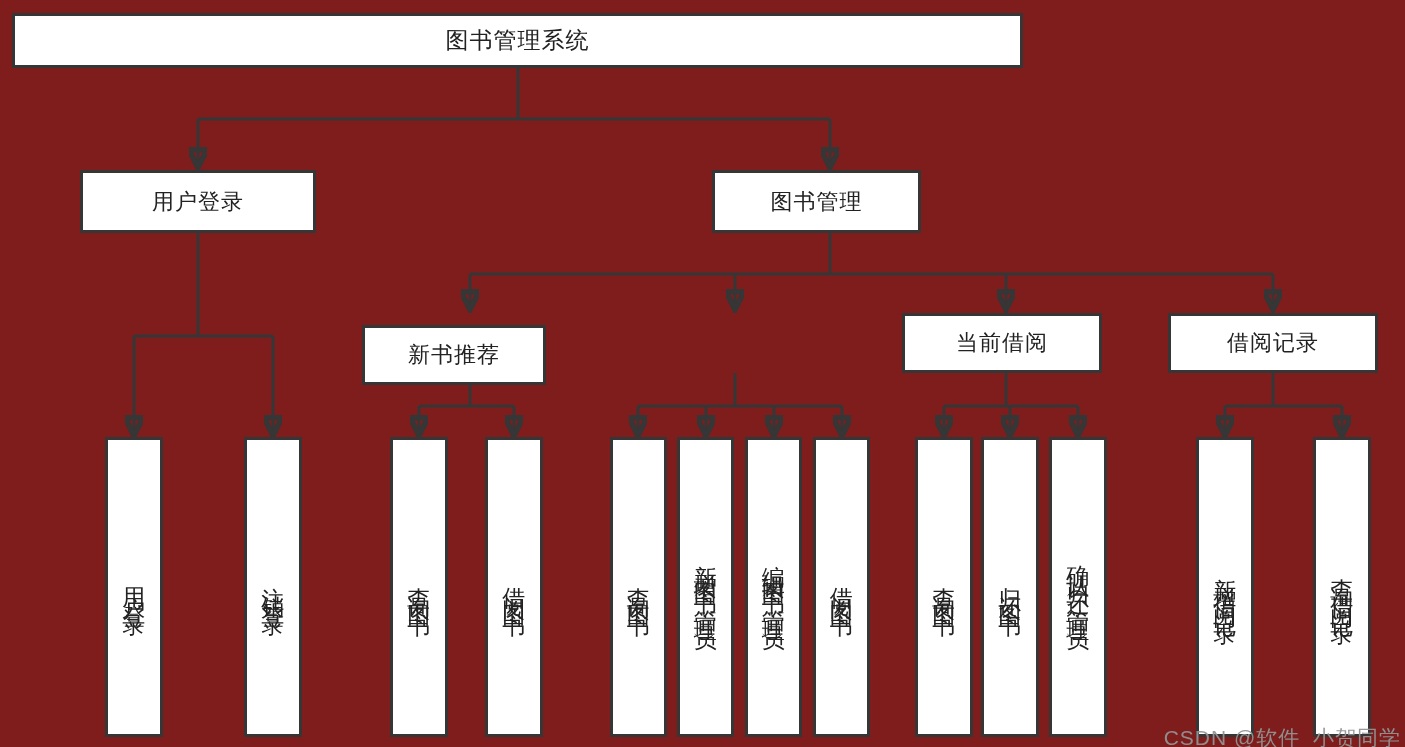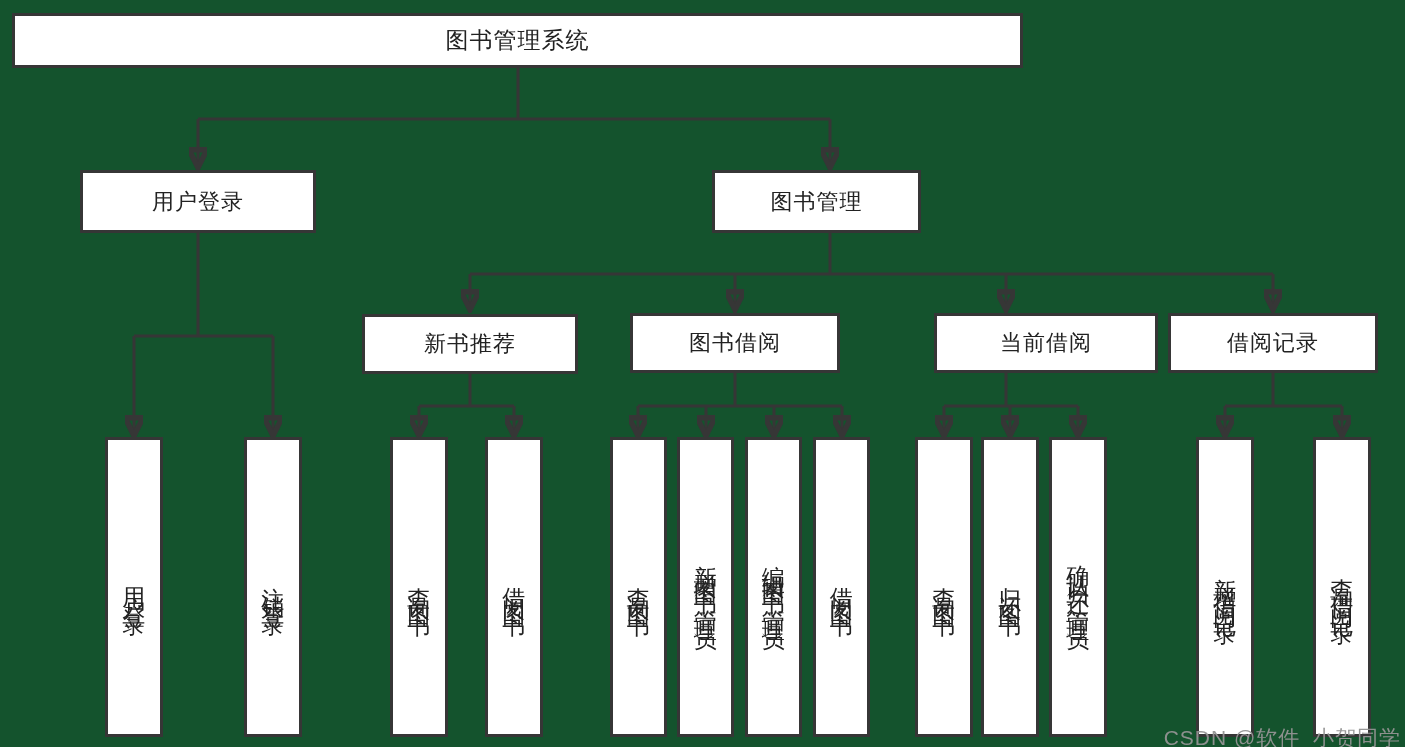--- a/index.html
+++ b/index.html
@@ -1,19 +1,19 @@
 <!DOCTYPE html>
 <html><head>
 <meta charset="utf-8">
 <style>
   html,body{margin:0;padding:0;background:#ffffff;}
   .canvas{
     position:relative;
     width:1405px;height:747px;
-    background:#14532d;
+    background:#7f1d1d;
     font-family:"Liberation Sans","DejaVu Sans",sans-serif;
     color:#222222;
     overflow:hidden;
   }
   .wires{position:absolute;left:0;top:0;}
   .wires path{stroke:#363636;stroke-width:3;fill:none;}
   .box{
     position:absolute;box-sizing:border-box;
     border:3px solid #363636;background:#ffffff;
     display:flex;align-items:center;justify-content:center;
@@ -96,27 +96,24 @@
     <span>图书管理系统</span>
   </div>
 
   <div class="box hbox" style="left:80px;top:170px;width:236px;height:63px">
     <span>用户登录</span>
   </div>
   <div class="box hbox" style="left:712px;top:170px;width:209px;height:63px">
     <span>图书管理</span>
   </div>
 
-  <div class="box hbox" style="left:362px;top:314px;width:216px;height:60px">
+  <div class="box hbox" style="left:362px;top:325px;width:184px;height:60px">
     <span>新书推荐</span>
   </div>
-  <div class="box hbox" style="left:630px;top:313px;width:210px;height:60px">
-    <span>图书借阅</span>
-  </div>
-  <div class="box hbox" style="left:934px;top:313px;width:224px;height:60px">
+  <div class="box hbox" style="left:902px;top:313px;width:200px;height:60px">
     <span>当前借阅</span>
   </div>
   <div class="box hbox" style="left:1168px;top:313px;width:210px;height:60px">
     <span>借阅记录</span>
   </div>
 
   <div class="box" style="left:105px;top:437px;width:58px;height:300px">
     <span class="vtext">用户登录</span>
   </div>
   <div class="box" style="left:244px;top:437px;width:58px;height:300px">

